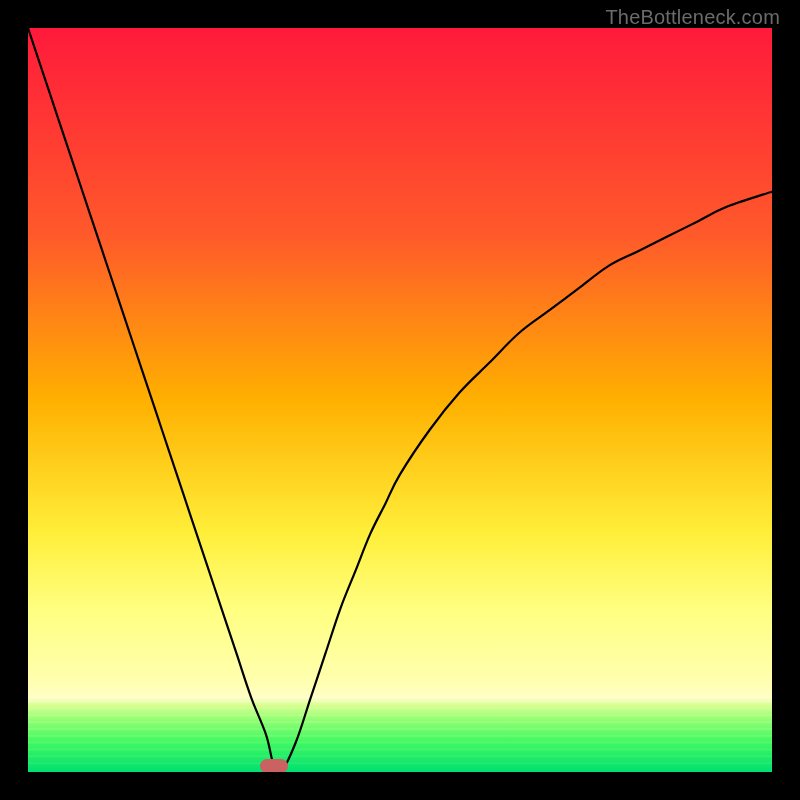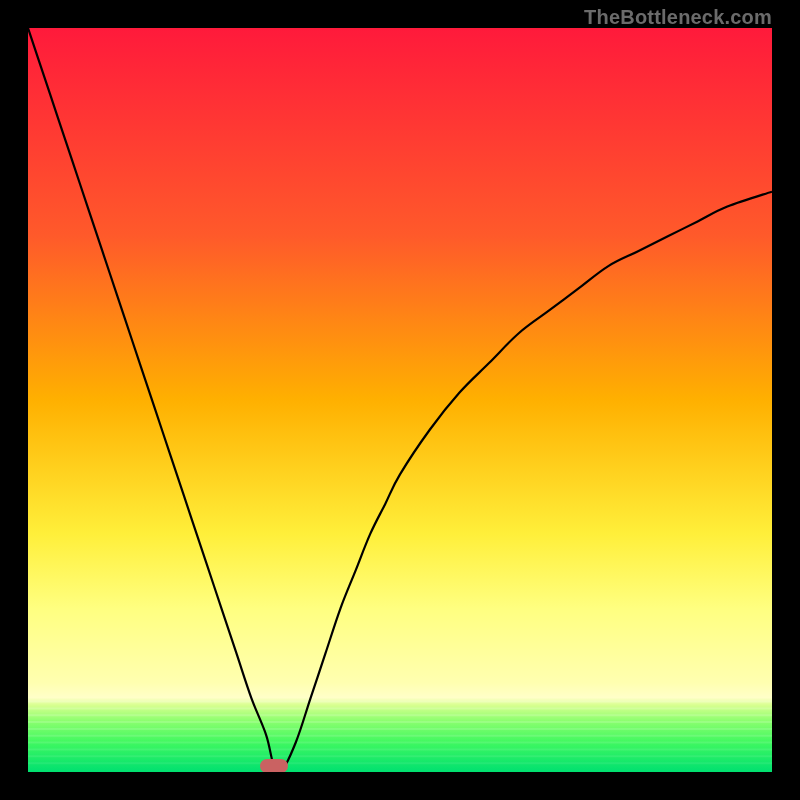--- a/index.html
+++ b/index.html
@@ -25,23 +25,23 @@
     height: 744px;
     overflow: hidden;
   }
   .gradient {
     position: absolute;
     left: 0; top: 0; width: 100%; height: 100%;
   }
   .watermark {
     position: absolute;
     top: 6px;
-    right: 28px;
+    right: 20px;
     font-size: 20px;
-    font-weight: 700;
+    font-weight: 400;
     color: #6b6b6b;
     letter-spacing: 0.2px;
   }
   .curve {
     position: absolute;
     left: 0; top: 0;
     width: 744px;
     height: 744px;
   }
   .marker {

